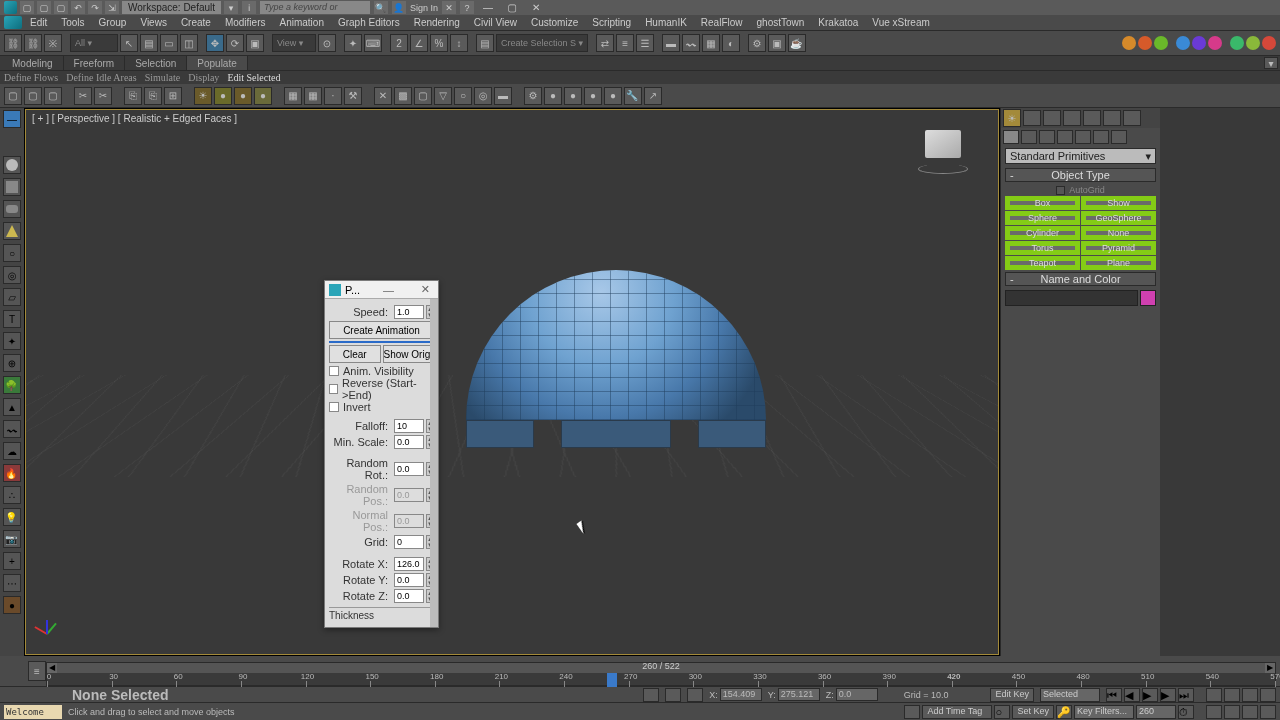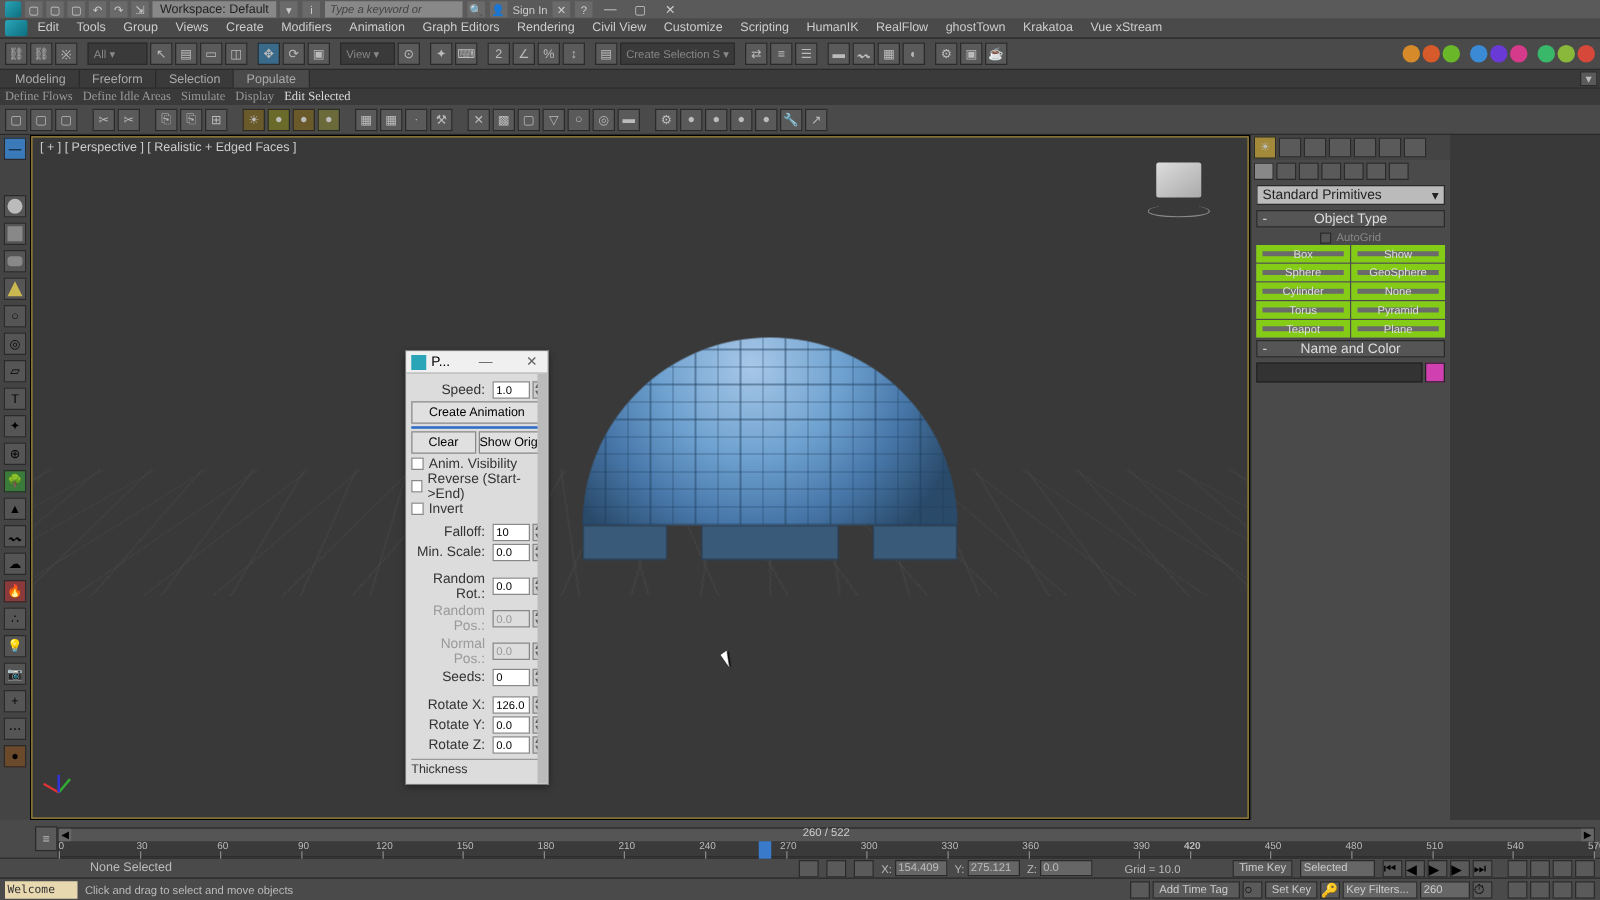--- a/index.html
+++ b/index.html
@@ -132,21 +132,21 @@
 .time-scrollbar { height: 10px; background: #555; display: flex; align-items: center; }
 .time-scrollbar .arrow { width: 10px; height: 10px; background: #666; font-size: 8px; text-align: center; }
 .time-ruler { height: 14px; position: relative; }
 .time-tick { position: absolute; bottom: 0; width: 1px; height: 6px; background: #888; }
 .time-tick span { position: absolute; bottom: 6px; left: -8px; font-size: 8px; color: #bbb; width: 20px; text-align: center; }
 .time-cursor { position: absolute; bottom: 0; width: 10px; height: 14px; background: #3a7aca; }
 .time-counter { position: absolute; top: -2px; left: 50%; transform: translateX(-50%); font-size: 9px; color: #ccc; }
 
 
 .status1 { height: 16px; background: #4a4a4a; display: flex; align-items: center; padding: 0 4px; gap: 6px; border-top: 1px solid #2a2a2a; }
-.status1 .sel { width: 230px; color: #bbb; font-size: 10px; padding-left: 2px; }
+.status1 .sel { width: 230px; color: #bbb; font-size: 14px; padding-left: 2px; font-weight: bold; }
 .status1 .coord { display: flex; align-items: center; gap: 2px; }
 .status1 .coord-label { color: #bbb; font-size: 9px; }
 .status1 .coord-val { width: 42px; height: 13px; background: #666; border: 1px solid #2a2a2a; font-size: 9px; color: #bbb; padding: 0 2px; line-height: 11px; }
 .status1 .grid { color: #bbb; font-size: 9px; margin-left: 20px; }
 .status1 .right-cluster { margin-left: auto; display: flex; gap: 2px; }
 .sb-btn { width: 16px; height: 14px; background: #5a5a5a; border: 1px solid #2a2a2a; }
 
 .status2 { height: 18px; background: #4a4a4a; display: flex; align-items: center; padding: 0 4px; gap: 6px; border-top: 1px solid #2a2a2a; }
 .status2 .maxscript { width: 58px; height: 14px; background: #e8d8b0; font-size: 9px; padding: 1px 2px; color: #333; font-family: monospace; line-height: 12px; }
 .status2 .hint { color: #bbb; font-size: 9px; }
@@ -470,21 +470,21 @@
               </div>
             <div class="frow right">
                 <span class="flabel dim">Normal Pos.:</span>
                 <input class="finput" style="background: rgb(221, 221, 221); color: rgb(153, 153, 153);" disabled="" value="0.0">
                 <div class="fspin">
                   <div>▲</div>
                   <div>▼</div>
                 </div>
               </div>
             <div class="frow right">
-                <span class="flabel">Seeds:</span>
+                <span class="flabel">Grid:</span>
                 <input class="finput" value="0" style="">
                 <div class="fspin">
                   <div>▲</div>
                   <div>▼</div>
                 </div>
               </div>
             <div style="height:4px"></div>
             <div class="frow right">
                 <span class="flabel">Rotate X:</span>
                 <input class="finput" value="126.0" style="">
@@ -615,21 +615,21 @@
           </div>
           <div class="time-tick" style="left: 52.6316%;">
             <span>300</span>
           </div>
           <div class="time-tick" style="left: 57.8947%;">
             <span>330</span>
           </div>
           <div class="time-tick" style="left: 63.1579%;">
             <span>360</span>
           </div>
-          <div class="time-tick" style="left: 68.4211%; margin-left: 24px;">
+          <div class="time-tick" style="left: 68.4211%;">
             <span>390</span>
           </div>
           <div class="time-tick" style="left: 73.6842%; font-weight: bold;">
             <span>420</span>
           </div>
           <div class="time-tick" style="left: 78.9474%;">
             <span>450</span>
           </div>
           <div class="time-tick" style="left: 84.2105%;">
             <span>480</span>
@@ -662,21 +662,21 @@
     <div class="coord">
         <span class="coord-label">Y:</span>
         <div class="coord-val">275.121</div>
       </div>
     <div class="coord">
         <span class="coord-label">Z:</span>
         <div class="coord-val">0.0</div>
       </div>
     <span class="grid">Grid = 10.0</span>
     <div style="width:30px"></div>
-    <div class="akey-btn">Time Key</div>
+    <div class="akey-btn">Edit Key</div>
     <div class="filters-dd">Selected</div>
     <div class="right-cluster">
       <div class="sb-btn">⏮</div>
       <div class="sb-btn">◀</div>
       <div class="sb-btn">▶</div>
       <div class="sb-btn">▶</div>
       <div class="sb-btn">⏭</div>
       <div style="width:8px"></div>
       <div class="sb-btn"></div>
       <div class="sb-btn"></div>

